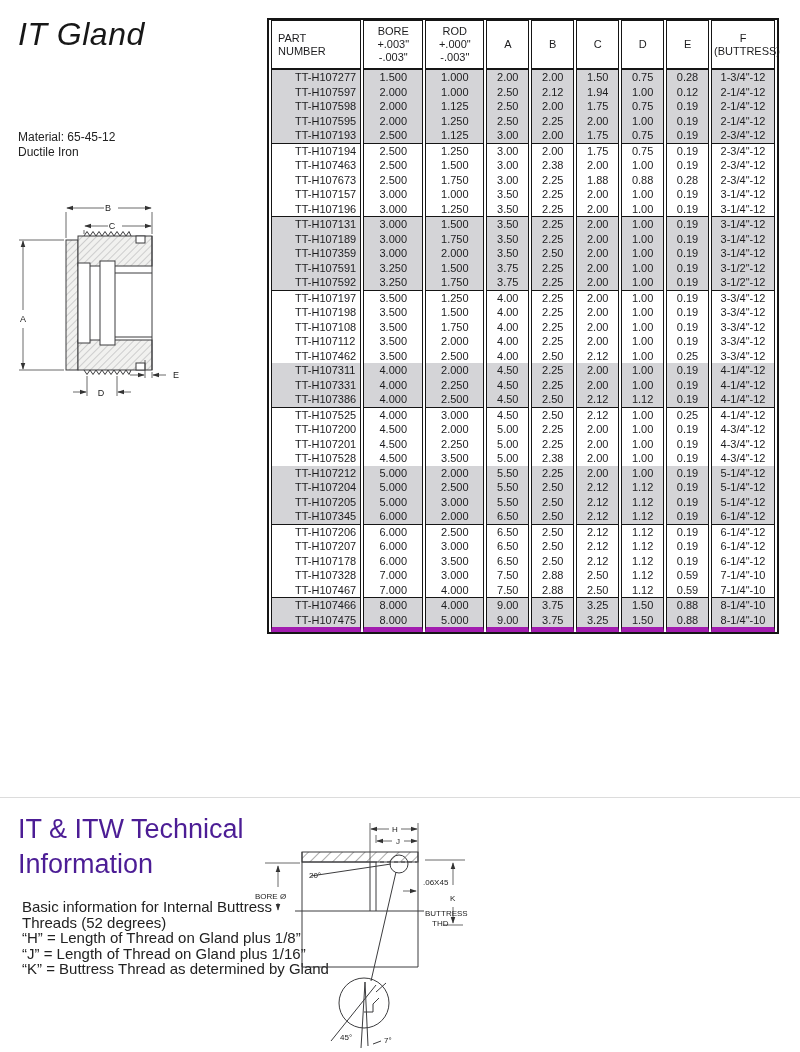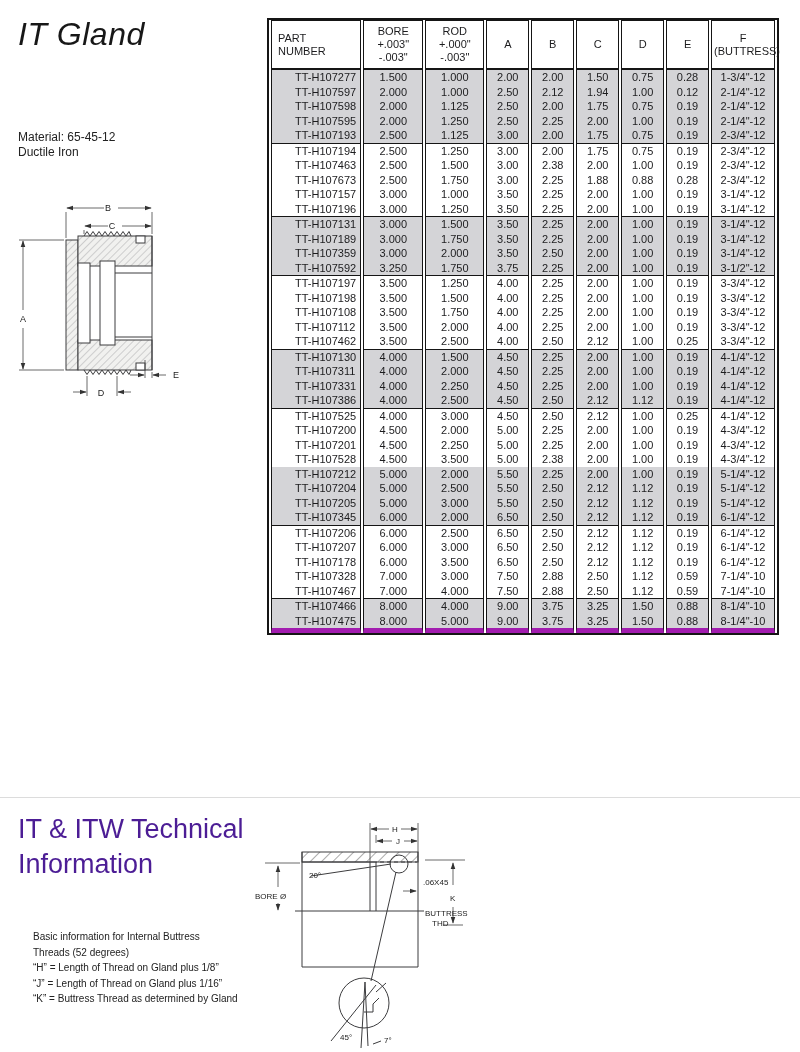--- a/index.html
+++ b/index.html
@@ -15,21 +15,21 @@
     position:absolute; left:18px; top:130px; font-size:12px; line-height:15px; color:#222;
   }
   .section-rule {
     position:absolute; left:0; top:797px; width:800px; height:1px; background:#dcdcdc;
   }
   .tech-title {
     position:absolute; left:18px; top:812px; font-size:27px; font-weight:400;
     line-height:35px; color:#4c1d95;
   }
   .tech-notes {
-    position:absolute; left:33px; top:899px; font-size:10px; line-height:15.6px; color:#222;margin-top:30px;
+    position:absolute; left:22px; top:899px; font-size:15px; line-height:15.6px; color:#222;
   }
   
   .table-wrap { position:absolute; left:267px; top:18px; }
   table.parts {
     border-collapse:separate; border-spacing:2px 0; table-layout:fixed;
     width:512px; border:2px solid #151515; background:#fff;
   }
   table.parts th {
     border:1px solid #151515; font-size:11px; font-weight:400; line-height:13px;
     padding:4px 2px; text-align:center; vertical-align:middle; background:#fff;
@@ -283,20 +283,31 @@
             <td>3.000</td>
             <td>2.000</td>
             <td>3.50</td>
             <td>2.50</td>
             <td>2.00</td>
             <td>1.00</td>
             <td>0.19</td>
             <td>3-1/4"-12</td>
           </tr>
           <tr class="shaded">
+            <td>TT-H107591</td>
+            <td>3.250</td>
+            <td>1.500</td>
+            <td>3.75</td>
+            <td>2.25</td>
+            <td>2.00</td>
+            <td>1.00</td>
+            <td>0.19</td>
+            <td>3-1/2"-12</td>
+          </tr>
+          <tr class="shaded">
             <td>TT-H107592</td>
             <td>3.250</td>
             <td>1.750</td>
             <td>3.75</td>
             <td>2.25</td>
             <td>2.00</td>
             <td>1.00</td>
             <td>0.19</td>
             <td>3-1/2"-12</td>
           </tr>
@@ -347,31 +358,20 @@
           <tr>
             <td>TT-H107462</td>
             <td>3.500</td>
             <td>2.500</td>
             <td>4.00</td>
             <td>2.50</td>
             <td>2.12</td>
             <td>1.00</td>
             <td>0.25</td>
             <td>3-3/4"-12</td>
-          </tr>
-          <tr class="shaded group-start">
-            <td>TT-H107130</td>
-            <td>4.000</td>
-            <td>1.500</td>
-            <td>4.50</td>
-            <td>2.25</td>
-            <td>2.00</td>
-            <td>1.00</td>
-            <td>0.19</td>
-            <td>4-1/4"-12</td>
           </tr>
           <tr class="shaded">
             <td>TT-H107311</td>
             <td>4.000</td>
             <td>2.000</td>
             <td>4.50</td>
             <td>2.25</td>
             <td>2.00</td>
             <td>1.00</td>
             <td>0.19</td>

